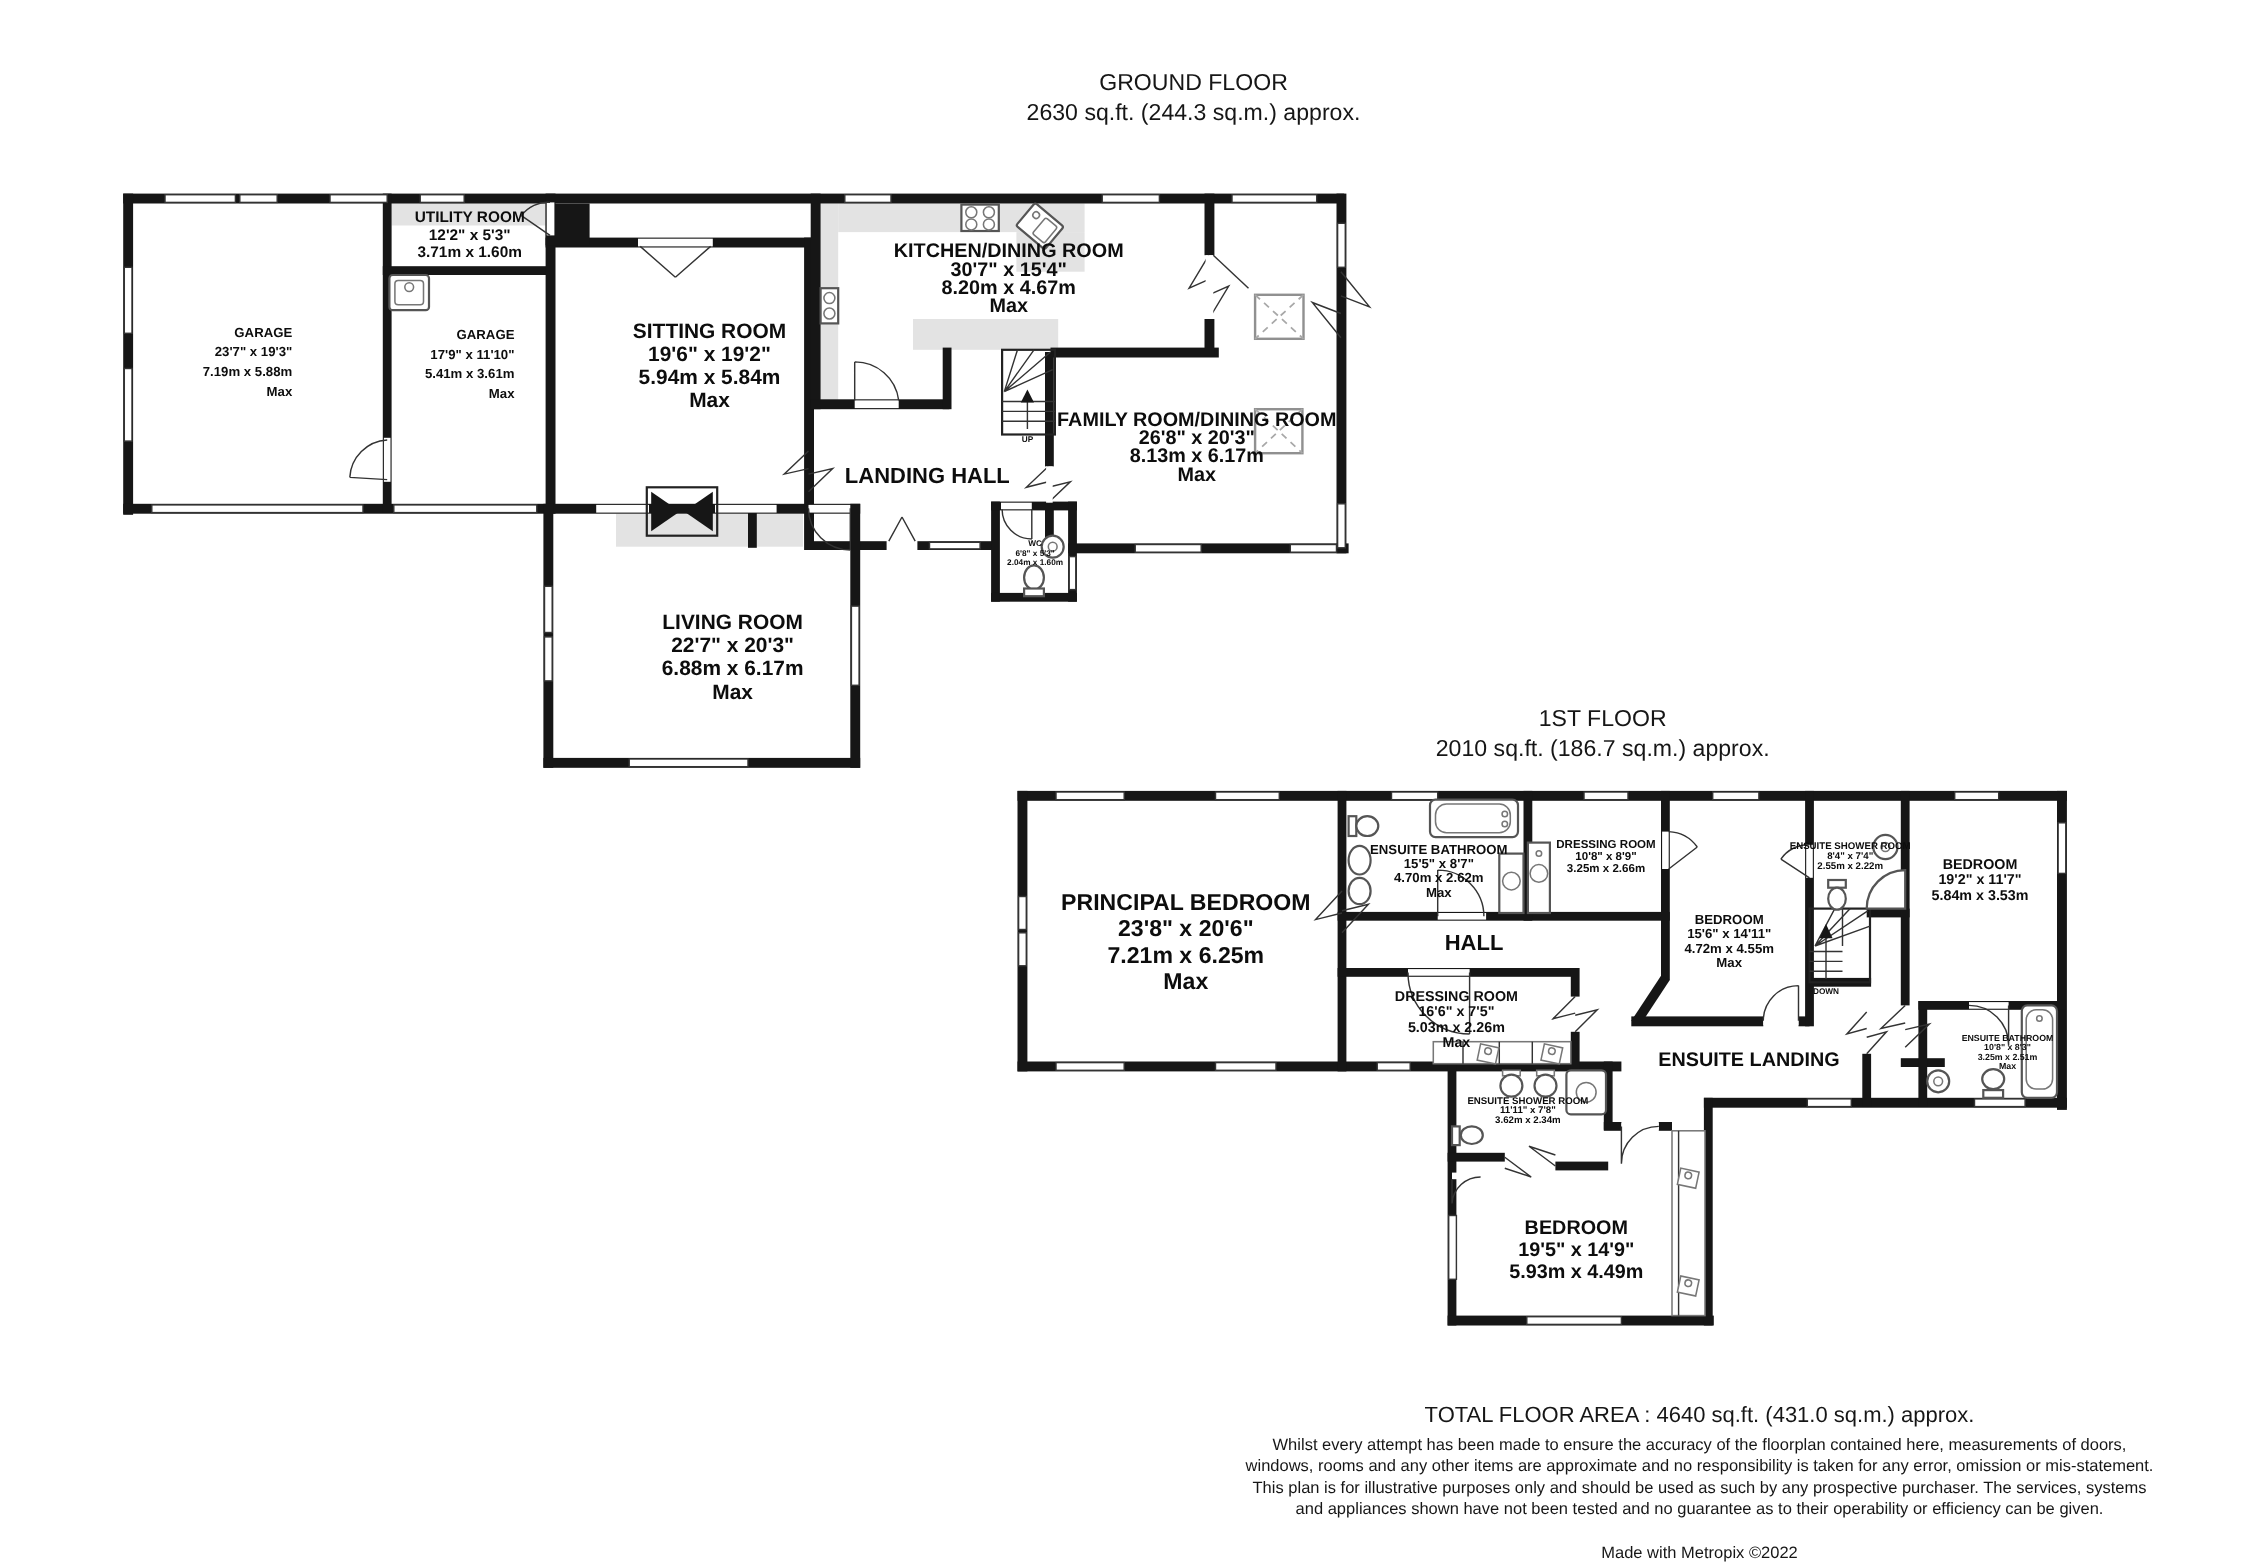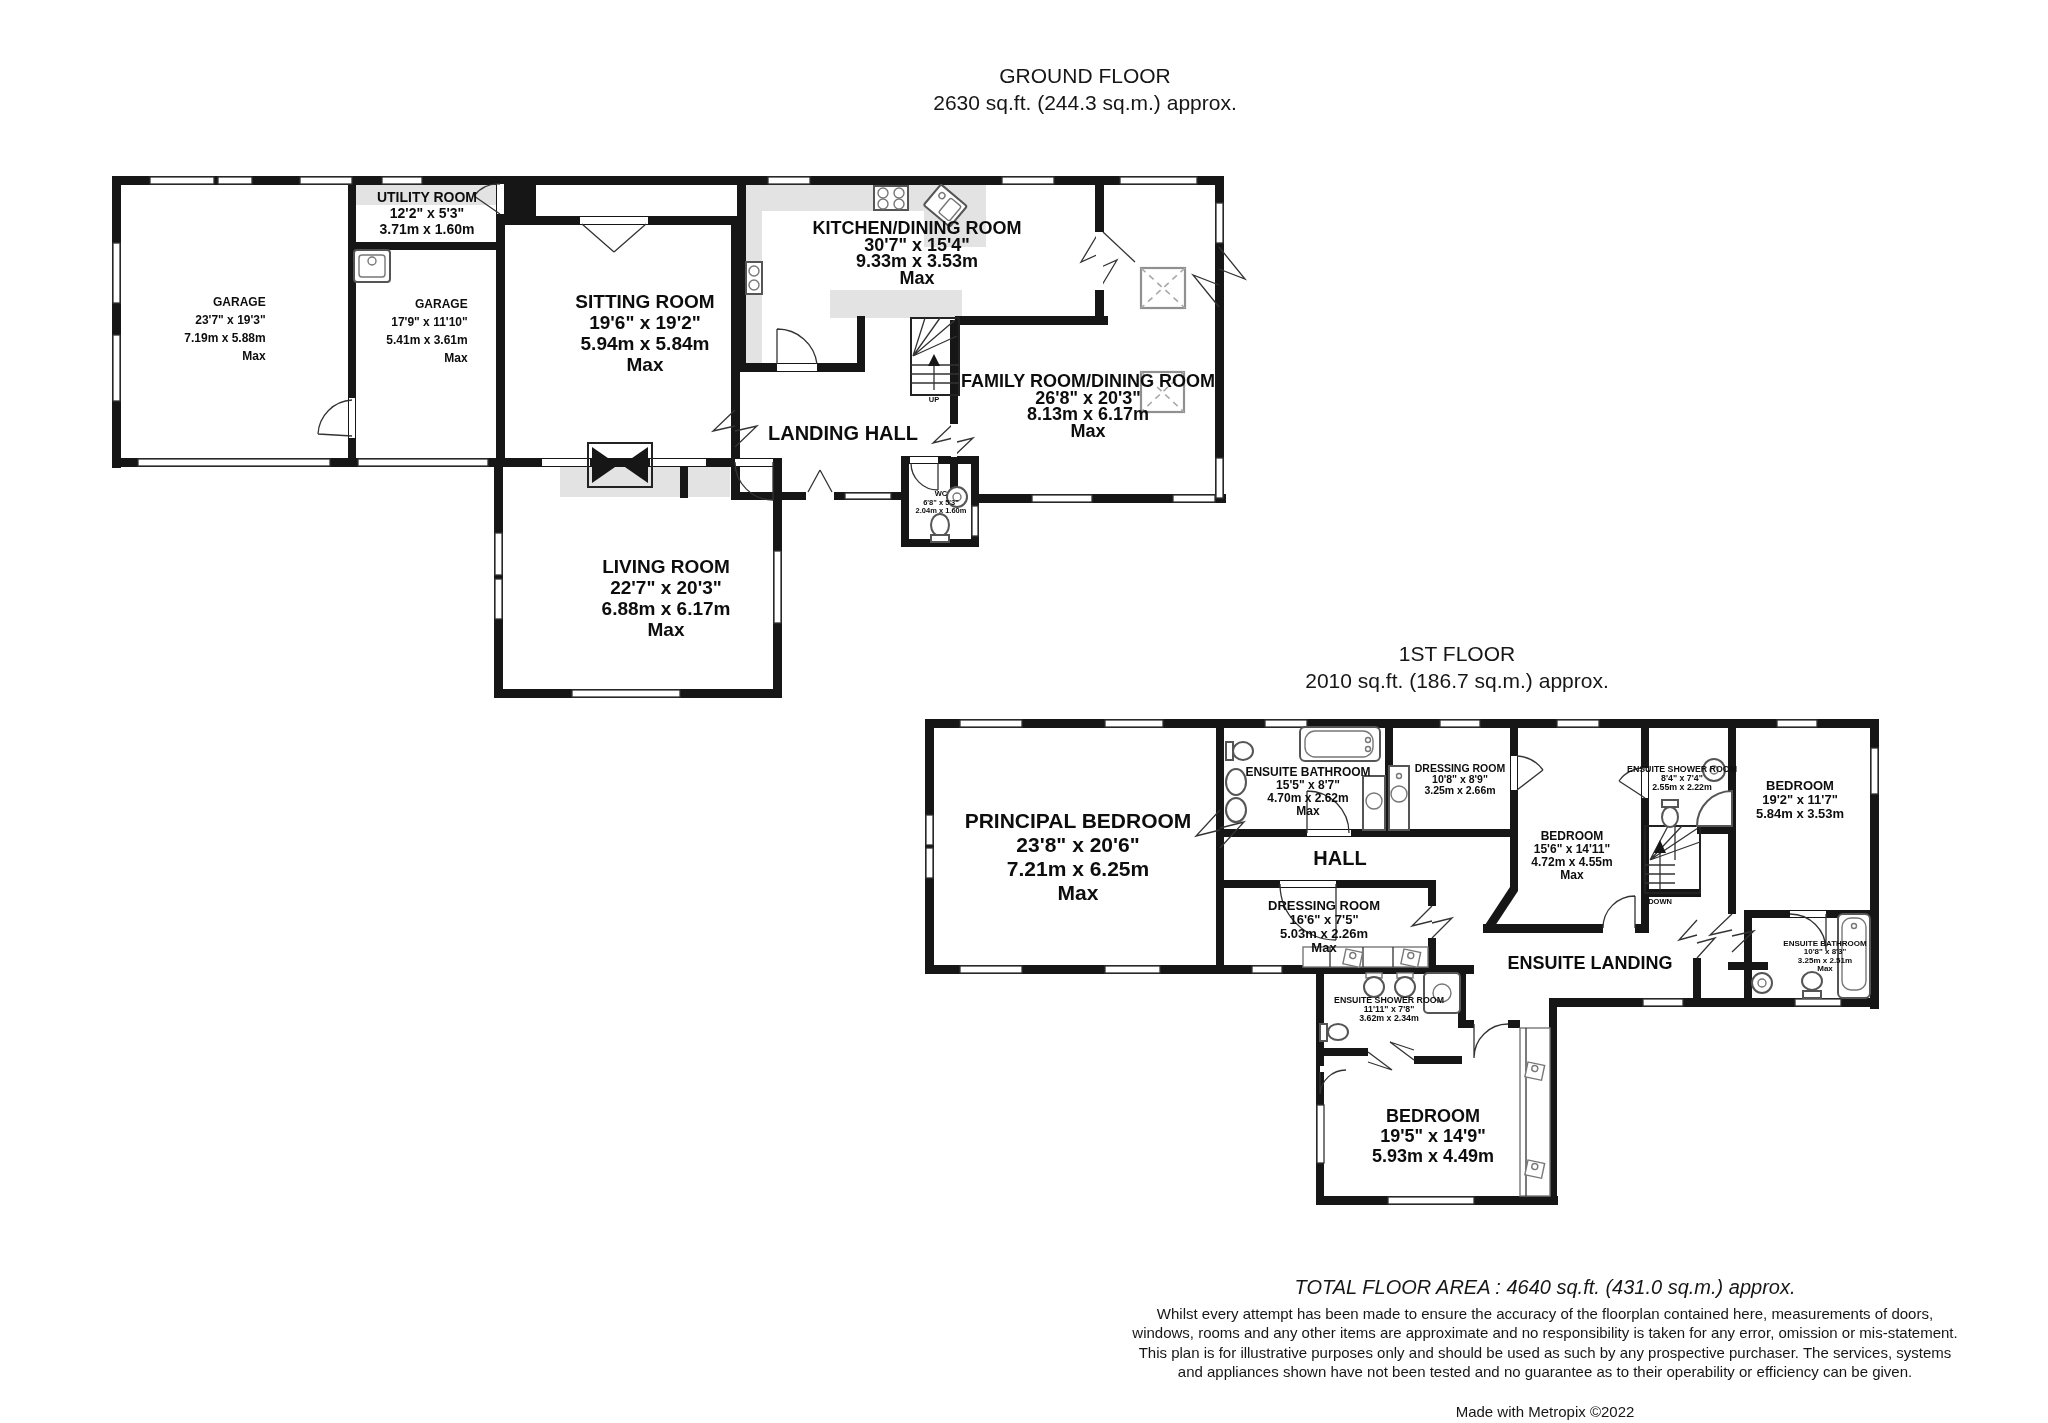--- a/index.html
+++ b/index.html
@@ -28,21 +28,21 @@
   .fs15{font-size:18px;line-height:16.5px;}
   .fs14{font-size:14px;line-height:16px;}
   .fs13{font-size:13px;line-height:14px;}
   .fs12{font-size:12px;line-height:13px;}
   .fs11{font-size:10.5px;line-height:10.8px;}
   .fs9{font-size:8.8px;line-height:9.2px;}
   .fs8{font-size:8px;line-height:8.3px;}
   .fs7{font-size:7.5px;line-height:8.5px;}
   .big{font-size:20px;line-height:22px;}
   .footer-total{position:absolute;transform:translate(-50%,0);text-align:center;
-                font-size:20px;color:#161616;white-space:nowrap;font-style:italic;}
+                font-size:20px;color:#161616;white-space:nowrap;}
   .footer-disclaimer{position:absolute;transform:translate(-50%,0);text-align:center;
                 width:830px;font-size:15px;line-height:19.4px;color:#161616;}
   .footer-credit{position:absolute;transform:translate(-50%,0);text-align:center;
                 font-size:15px;color:#161616;white-space:nowrap;}
 </style>
 </head>
 <body>
 
 <div id="page">
 
@@ -408,21 +408,21 @@
   </div>
   <div class="room-label fs19" style="left:617px;top:333px">
     <div>SITTING ROOM</div>
       <div>19'6"  x 19'2"</div>
     <div>5.94m  x 5.84m</div>
       <div>Max</div>
   </div>
   <div class="room-label fs15" style="left:917px;top:253px">
     <div>KITCHEN/DINING ROOM</div>
       <div>30'7"  x 15'4"</div>
-    <div>9.33m  x 3.53m</div>
+    <div>8.20m  x 4.67m</div>
       <div>Max</div>
   </div>
   <div class="room-label fs15" style="left:1088px;top:406px">
     <div>FAMILY ROOM/DINING ROOM</div>
       <div>26'8"  x 20'3"</div>
     <div>8.13m  x 6.17m</div>
       <div>Max</div>
   </div>
   <div class="room-label big" style="left:843px;top:433px">
     <div>LANDING HALL</div>

